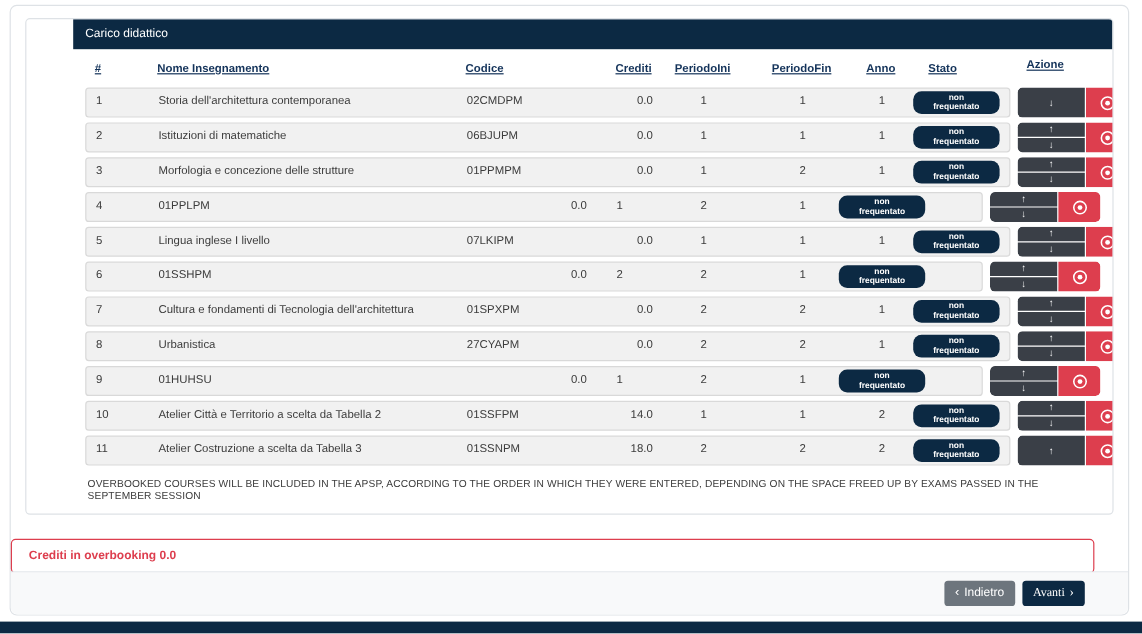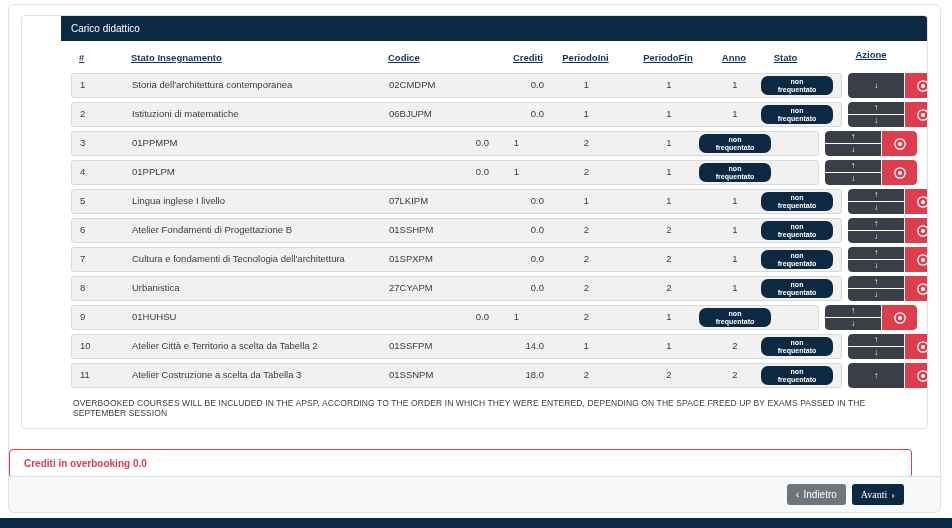--- a/index.html
+++ b/index.html
@@ -79,21 +79,21 @@
   <div class="outer-container">
 
     <div class="card">
       <div class="card-header">Carico didattico</div>
 
       <div class="table-area">
 
         <div class="trow header-row">
           <div class="rowbox">
             <span class="c num"><a class="hlink">#</a></span>
-            <span class="c nome"><a class="hlink">Stato Insegnamento</a></span>
+            <span class="c nome"><a class="hlink">Nome Insegnamento</a></span>
             <span class="c codice"><a class="hlink">Codice</a></span>
             <span class="c crediti"><a class="hlink">Crediti</a></span>
             <span class="c pini"><a class="hlink">PeriodoIni</a></span>
             <span class="c pfin"><a class="hlink">PeriodoFin</a></span>
             <span class="c anno"><a class="hlink">Anno</a></span>
             <span class="c stato">
                 <a class="hlink">Stato</a>
               </span>
           </div>
           <div class="action-head">
@@ -156,20 +156,21 @@
             <circle cx="7" cy="7" r="2" fill="#ffffff"></circle>
           </svg>
         </button>
       </div>
     </div>
   </div>
 
   <div class="trow">
     <div class="rowbox">
       <span class="c num">3</span>
+      <span class="c nome">Morfologia e concezione delle strutture</span>
       <span class="c codice">01PPMPM</span>
       <span class="c crediti">0.0</span>
       <span class="c pini">1</span>
       <span class="c pfin">2</span>
       <span class="c anno">1</span>
       <span class="c stato">
                   <span class="badge">non frequentato</span>
                 </span>
     </div>
     <div class="action-col">
@@ -241,21 +242,20 @@
             <circle cx="7" cy="7" r="2" fill="#ffffff"></circle>
           </svg>
         </button>
       </div>
     </div>
   </div>
 
   <div class="trow">
     <div class="rowbox">
       <span class="c num">6</span>
-      <span class="c nome">Atelier Fondamenti di Progettazione B</span>
       <span class="c codice">01SSHPM</span>
       <span class="c crediti">0.0</span>
       <span class="c pini">2</span>
       <span class="c pfin">2</span>
       <span class="c anno">1</span>
       <span class="c stato">
                   <span class="badge">non frequentato</span>
                 </span>
     </div>
     <div class="action-col">

